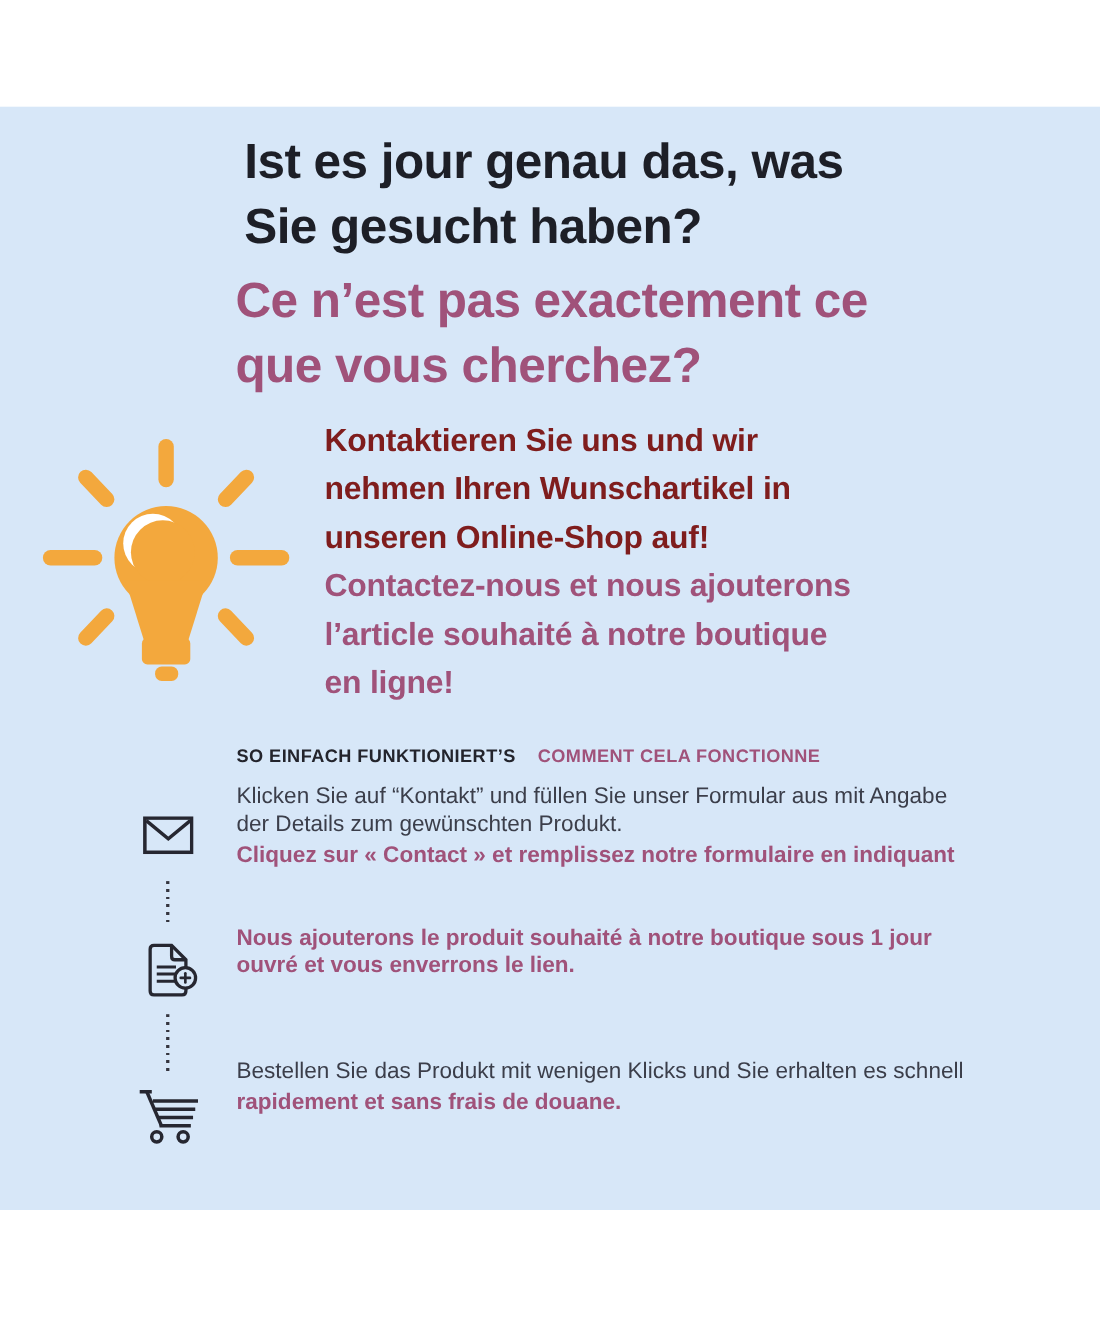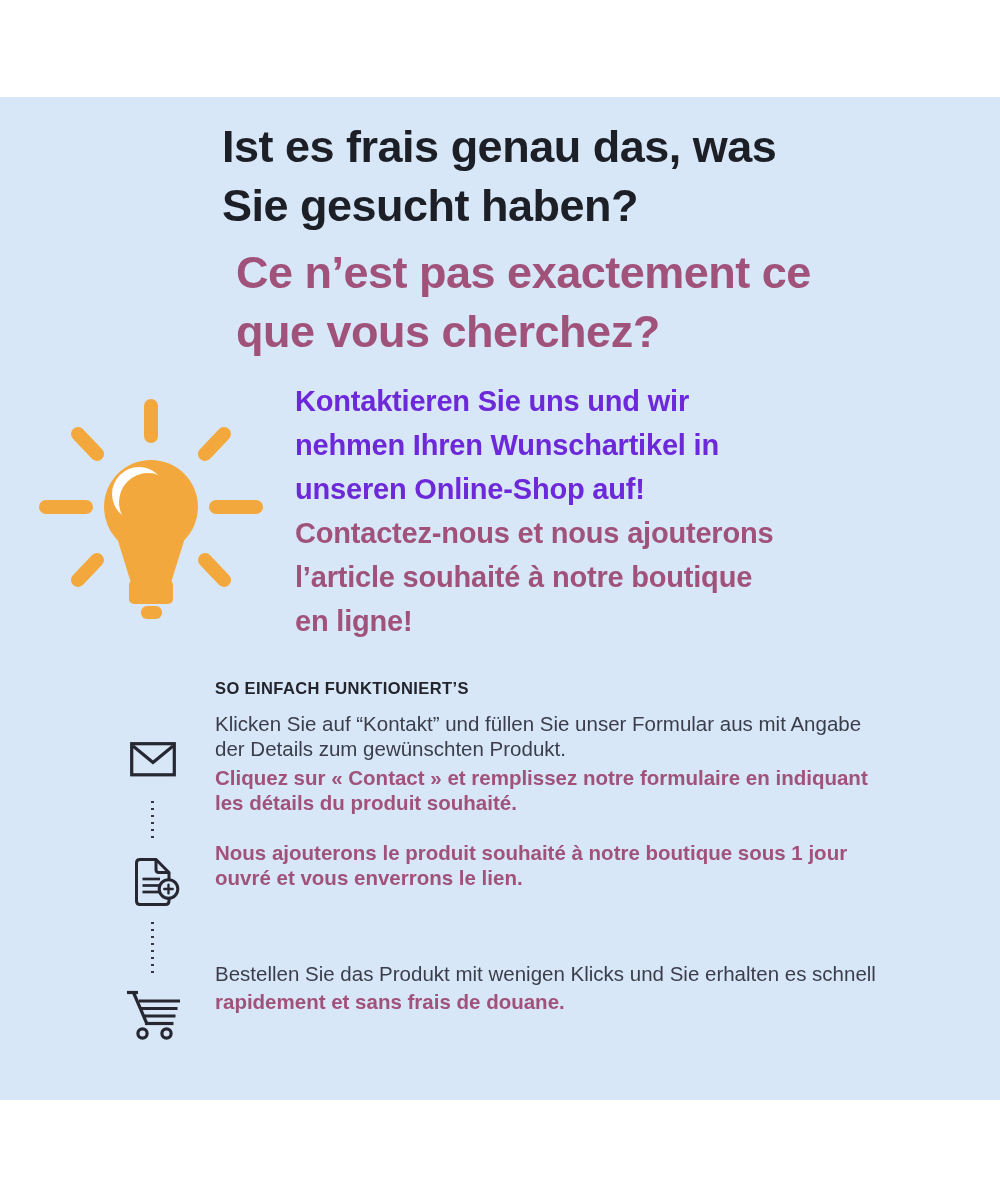--- a/index.html
+++ b/index.html
@@ -7,25 +7,25 @@
     width:1000px;height:1200px;position:relative;background:#ffffff;
     font-family:"Liberation Sans","DejaVu Sans",sans-serif;
     -webkit-font-smoothing:antialiased;overflow:hidden;
   }
   .panel{position:absolute;left:0;top:97px;width:1000px;height:1003px;background:#d7e7f8;}
   .abs{position:absolute;}
 
   
   .hero{font-weight:700;font-size:45px;line-height:59px;letter-spacing:-0.5px;white-space:nowrap;}
   .hero-de{left:222px;top:117px;color:#1d1f27;}
-  .hero-fr{left:236px;top:243px;color:#a0527a;}
+  .hero-fr{left:214px;top:243px;color:#a0527a;}
 
   
   .intro{left:295px;top:379px;font-size:29px;line-height:44px;font-weight:700;letter-spacing:-0.2px;white-space:nowrap;}
-  .intro .de{color:#6d28d9;}
+  .intro .de{color:#7f1d1d;}
   .intro .fr{color:#a0527a;}
 
   
   .section-heads{left:215px;top:679px;display:flex;gap:20px;font-size:16.5px;font-weight:700;letter-spacing:0.4px;white-space:nowrap;}
   .section-heads .de{color:#23242c;}
   .section-heads .fr{color:#a0527a;}
 
   
   .step{left:215px;font-size:20.5px;line-height:25.3px;white-space:nowrap;}
   .step .de{color:#3b3e4a;font-weight:400;}
@@ -39,21 +39,21 @@
   .dots1{left:151px;top:801px;height:39px;}
   .dots2{left:151px;top:922px;height:55px;}
   svg{display:block;}
 </style>
 </head>
 <body>
 
 <div class="panel"></div>
 
 <div class="abs hero hero-de">
-  <div>Ist es frais genau das, was</div>
+  <div>Ist es jour genau das, was</div>
   <div>Sie gesucht haben?</div>
 </div>
 
 <div class="abs hero hero-fr">
   <div>Ce n’est pas exactement ce</div>
   <div>que vous cherchez?</div>
 </div>
 
 <div class="abs" style="left:38px;top:394px;">
   <svg width="227" height="232" viewBox="0 0 227 232">
@@ -83,20 +83,21 @@
   </div>
   <div class="fr">
     <div>Contactez-nous et nous ajouterons</div>
     <div>l’article souhaité à notre boutique</div>
     <div>en ligne!</div>
   </div>
 </div>
 
 <div class="abs section-heads">
   <span class="de">SO EINFACH FUNKTIONIERT’S</span>
+  <span class="fr">COMMENT CELA FONCTIONNE</span>
 </div>
 
 <div class="abs" style="left:130px;top:742px;">
   <svg width="46" height="35" viewBox="0 0 46 35">
     <rect x="1.7" y="1.7" width="42.6" height="31.1" fill="none" stroke="#262731" stroke-width="3.2"></rect>
     <path d="M3 4 L23 20.5 L43 4" fill="none" stroke="#262731" stroke-width="3.2"></path>
   </svg>
 </div>
 
 <div class="abs dots dots1"></div>
@@ -135,21 +136,20 @@
   </svg>
 </div>
 
 <div class="abs step step1">
   <div class="de">
     <div>Klicken Sie auf “Kontakt” und füllen Sie unser Formular aus mit Angabe</div>
     <div>der Details zum gewünschten Produkt.</div>
   </div>
   <div class="fr">
     <div>Cliquez sur « Contact » et remplissez notre formulaire en indiquant</div>
-    <div>les détails du produit souhaité.</div>
   </div>
 </div>
 
 <div class="abs step step2">
   <div class="de">
   </div>
   <div class="fr">
     <div>Nous ajouterons le produit souhaité à notre boutique sous 1 jour</div>
     <div>ouvré et vous enverrons le lien.</div>
   </div>

